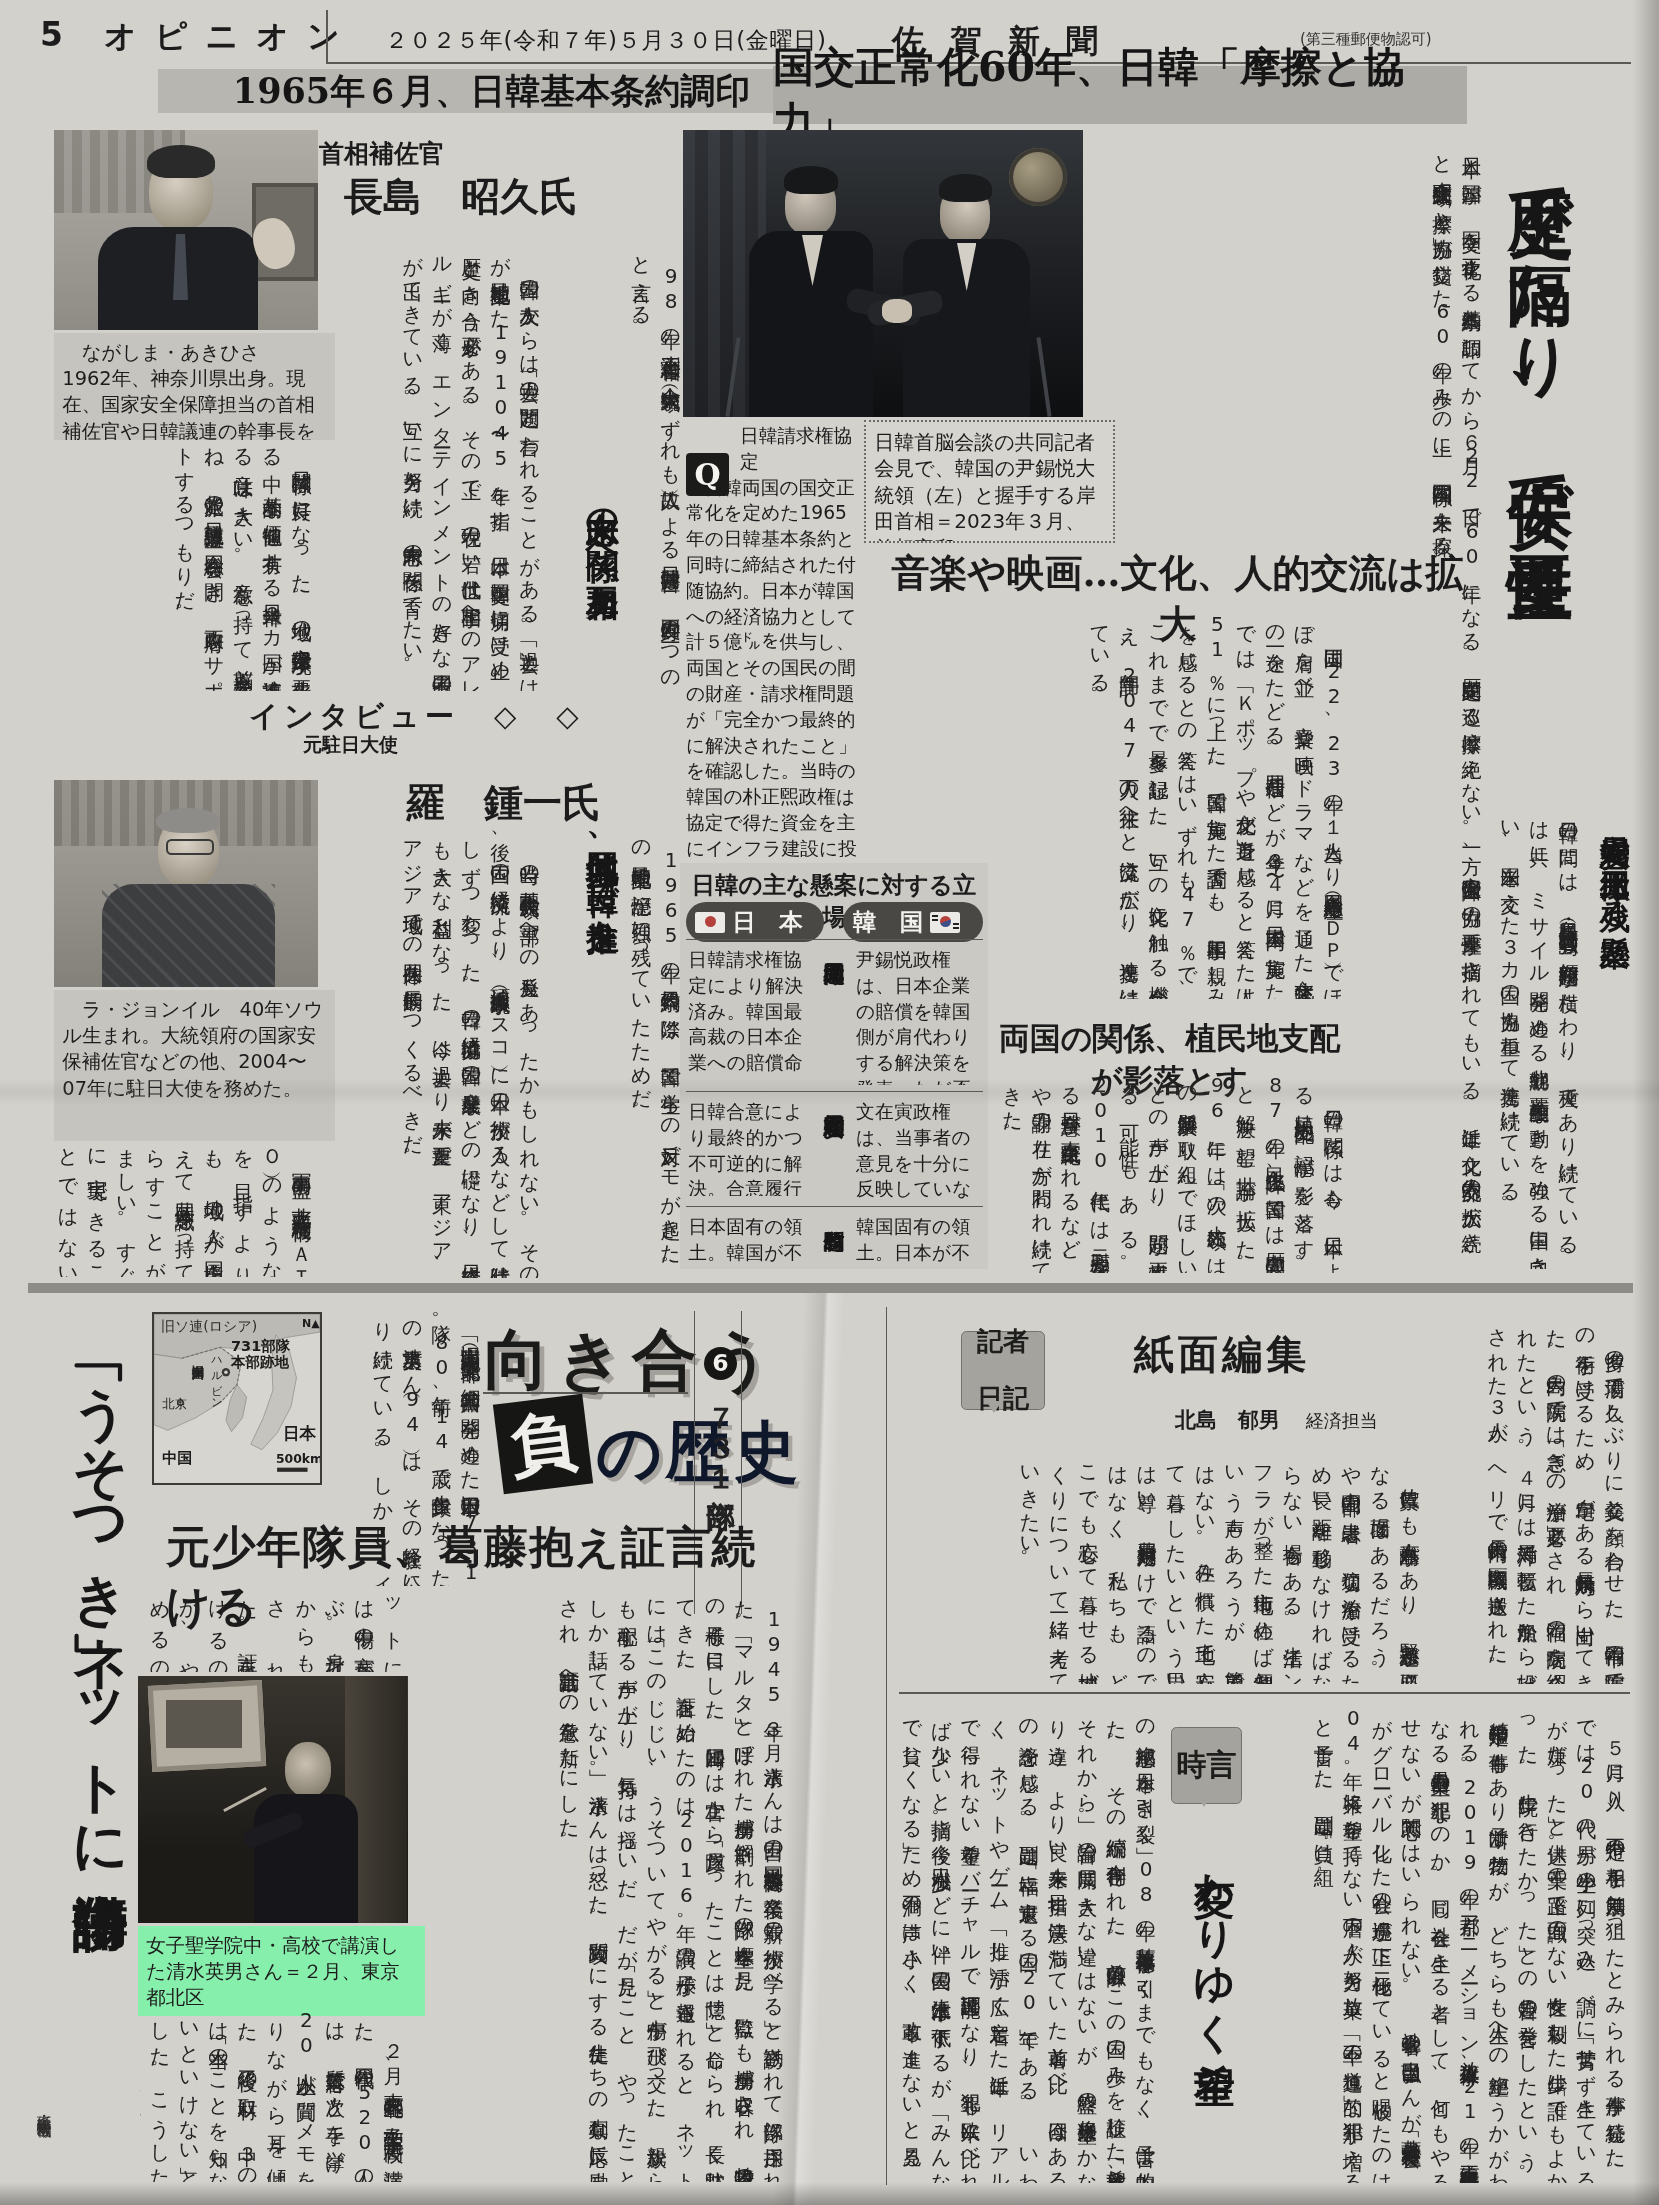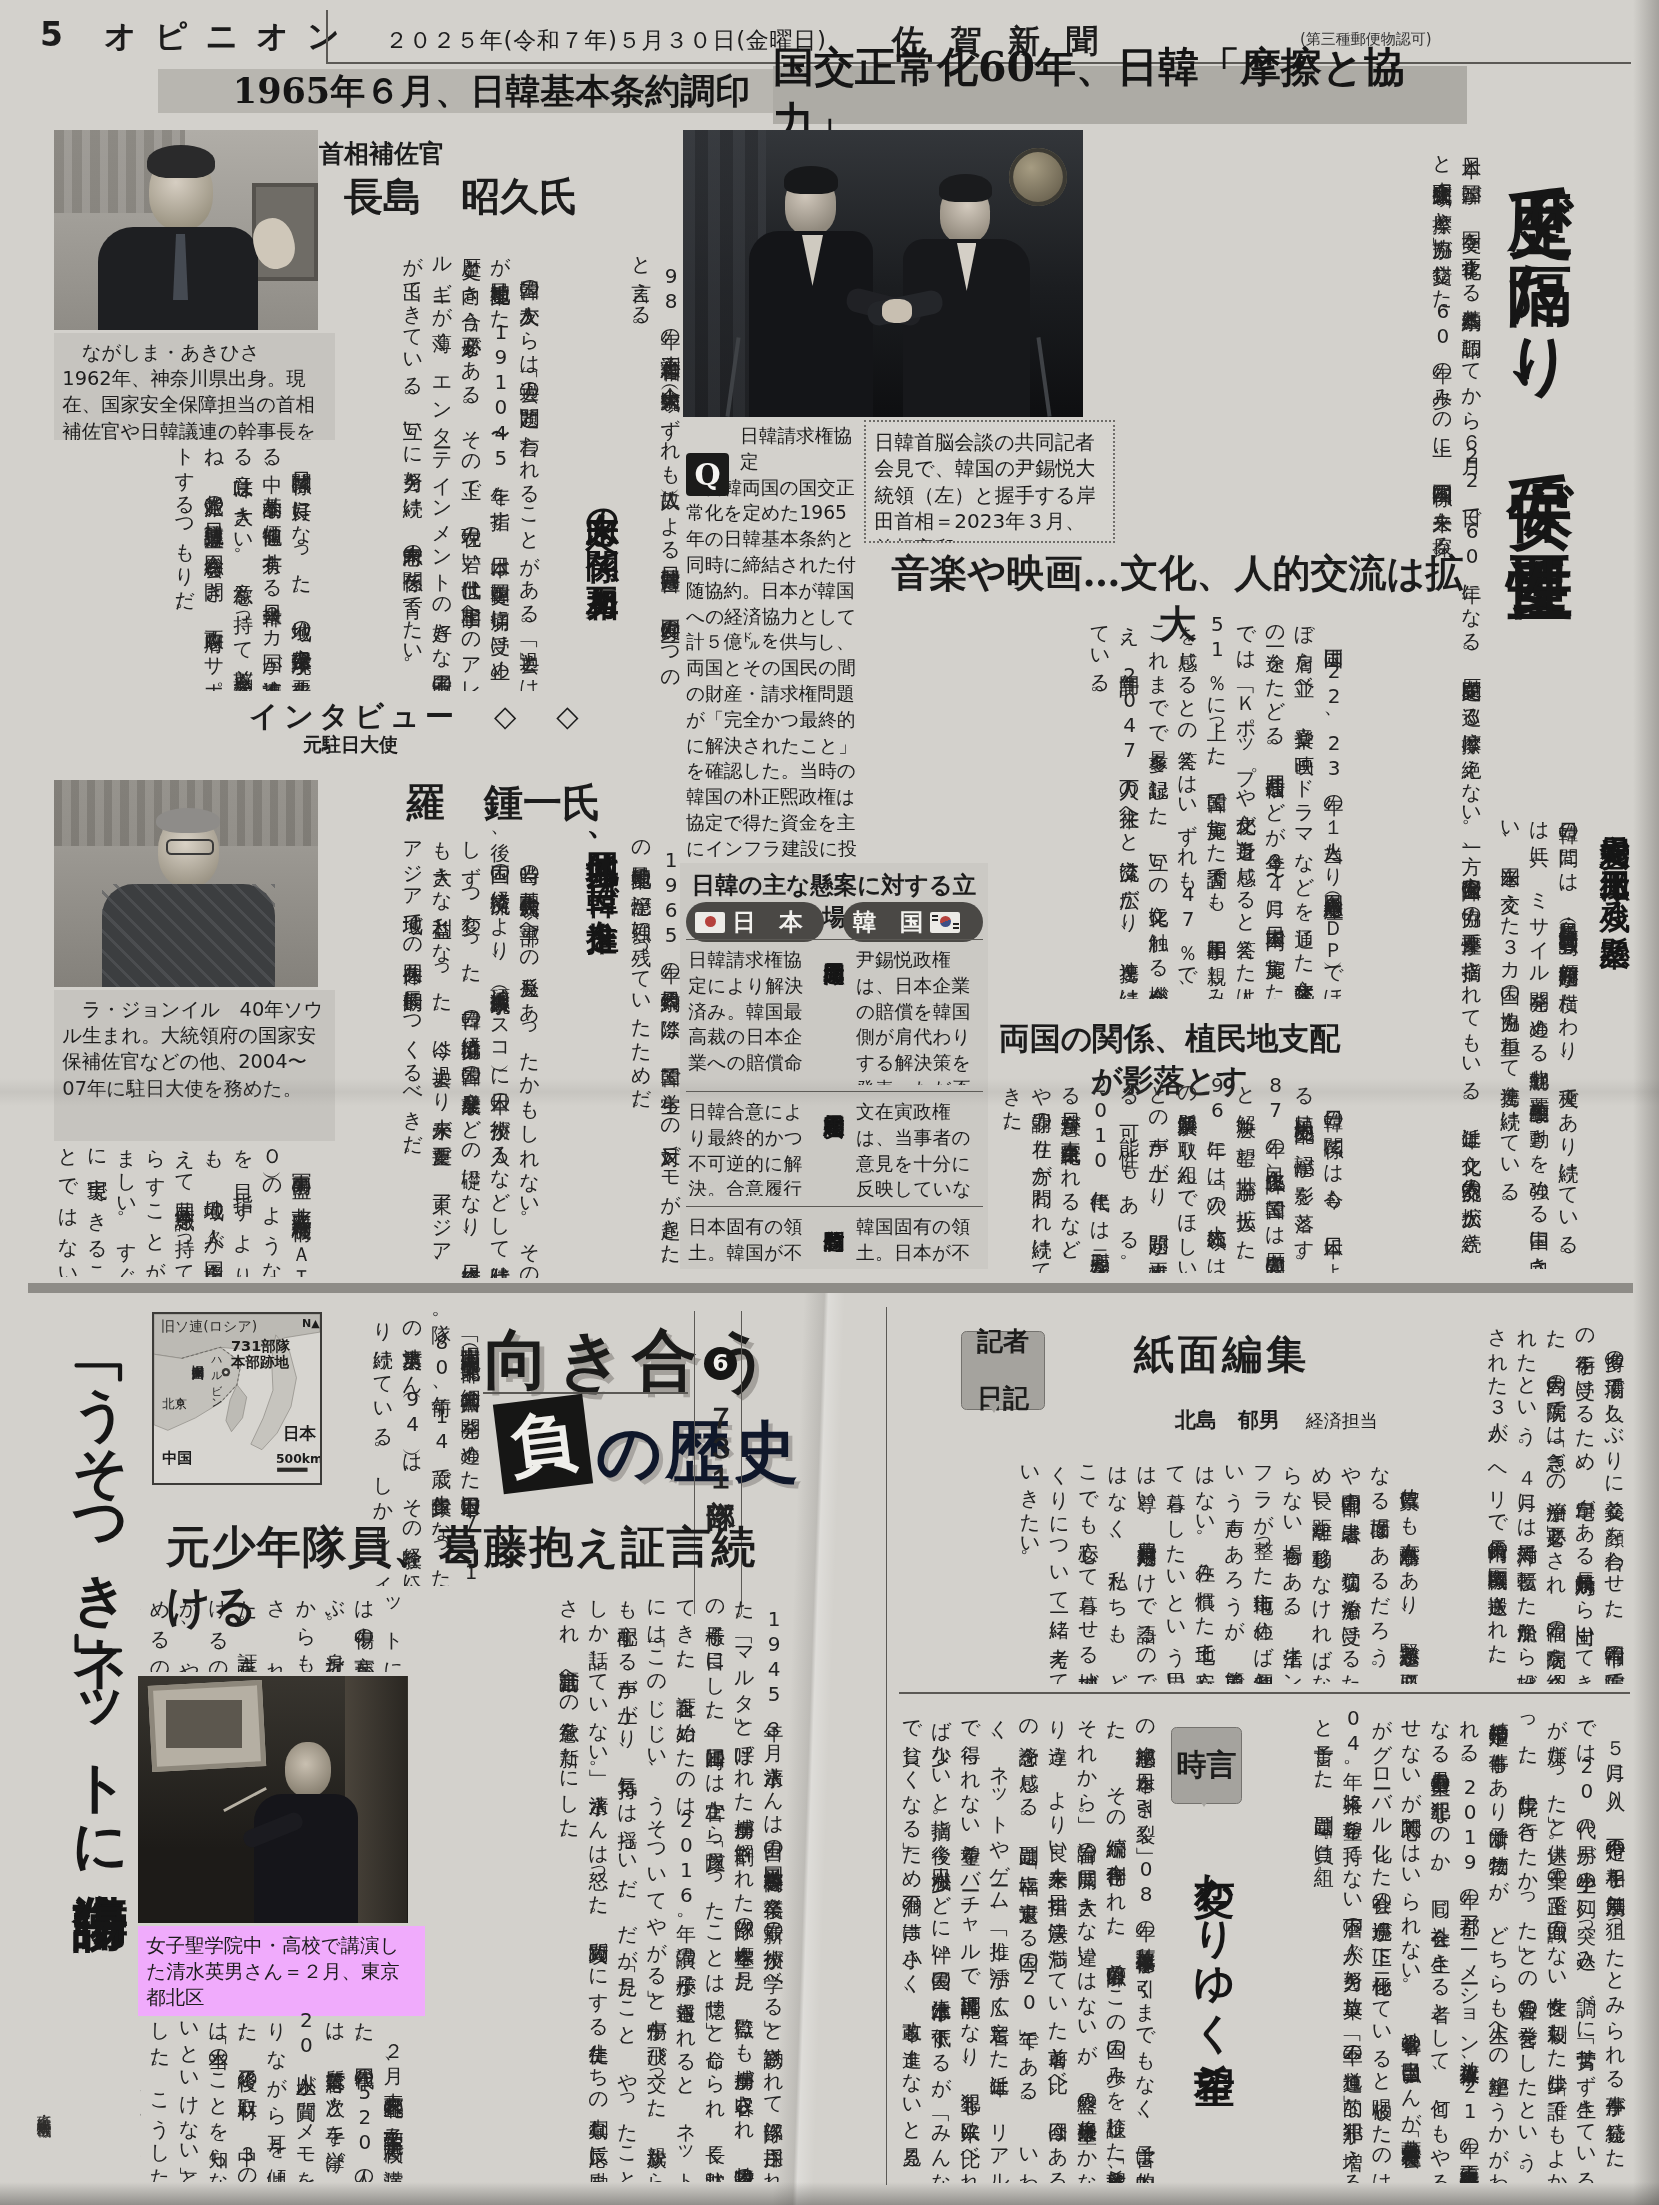--- a/index.html
+++ b/index.html
@@ -234,21 +234,21 @@
 
   <div class="photo" style="left:138px;top:1676px;width:270px;height:247px;background:linear-gradient(180deg,#38352f,#1d1b18 70%);">
     <div class="abs" style="left:12.4px;top:7px;width:104px;height:76px;background:#b5afa3;border:5.5px solid #8d877b;transform:rotate(-3deg);"></div>
     <div class="abs" style="left:28px;top:23.5px;width:76px;height:48px;background:#5c574e;"></div>
     <div class="abs" style="left:207px;top:0;width:62px;height:247px;background:linear-gradient(90deg,#4a443b,#2a2722);"></div>
     <div class="abs" style="left:147px;top:66px;width:46px;height:55px;border-radius:46%;background:radial-gradient(circle at 45% 40%,#c9c0b1,#857d6e 80%);"></div>
     <div class="abs" style="left:116px;top:118px;width:104px;height:130px;border-radius:28px 23.5px 0 0;background:#15151a;"></div>
     <div class="abs" style="left:104px;top:145px;width:62px;height:18px;background:#1b1b20;transform:rotate(-22deg);border-radius:8.3px;"></div>
     <div class="abs" style="left:83px;top:122px;width:48px;height:2.8px;background:#b7b1a4;transform:rotate(-28deg);"></div>
   </div>
-  <div class="capbox" style="left:138px;top:1926px;width:270px;height:76px;background:#f0abfc;">
+  <div class="capbox" style="left:138px;top:1926px;width:270px;height:76px;background:#86efac;">
     <span>女子聖学院中・高校で講演した清水英男さん＝２月、東京都北区</span>
   </div>
 
   <div class="vt" style="left:415px;top:1586px;width:373px;height:596px;font-size:20px;">　1945年３月、清水さんは宮田の国民学校高等科を卒業後、「最新の技術が学べる」と勧誘されて部隊に採用された。「マルタ」と呼ばれた捕虜が解剖された部隊の標本室を見た。監獄にも捕虜が収容され、特攻隊員の訓練の様子も目にした。帰国時には上官から「隊員だったことは隠せ」と命じられ、長く沈黙してきた。証言を始めたのは2016年。講演の様子が報道されると、ネットには「このじじい、うそついてやがる」と中傷が飛び交った。親族からも心配する声が上がり、気持ちは揺らいだ。だが「見たこと、やったことしか話していない」。清水さんは怒った。質問攻めにする生徒たちの真剣な反応に励まされ、証言活動への意欲を新たにした。</div>
   <div class="vt" style="left:140px;top:2008px;width:268px;height:174px;font-size:20px;">　２月、東京都北区の女子聖学院中・高校で講演した。同年代の520人の生徒は、質疑応答で次々と手を挙げ、20人以上が質問。メモを取りながら耳を傾けた。終了後の取材に、中３の生徒は「本当のことを知らないといけない」と話した。こうした生徒らの感想に触れた清水さんは、今後も証言を続けることを決めた。</div>
 
   <div class="vt" style="left:33px;top:2104px;width:21px;height:93px;font-size:14.5px;color:#2e2d2b;">紙面編集・成富椋哉</div>
 
   <div class="rule" style="left:886px;top:1307px;width:1.4px;height:878px;"></div>
 

